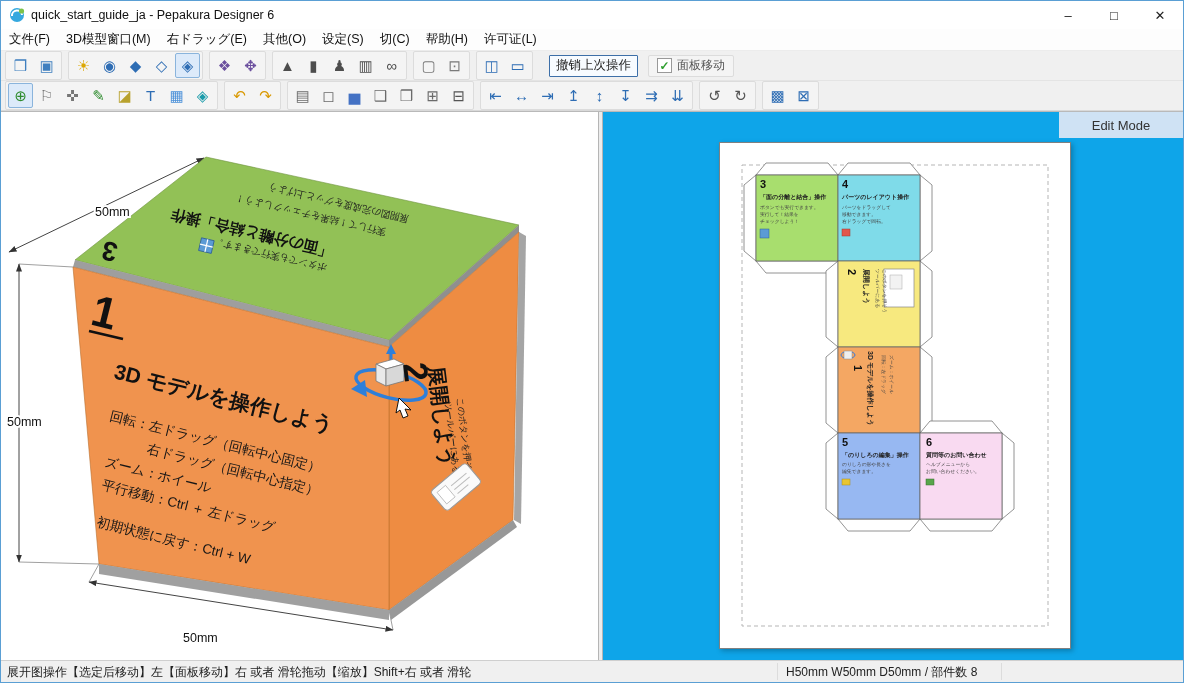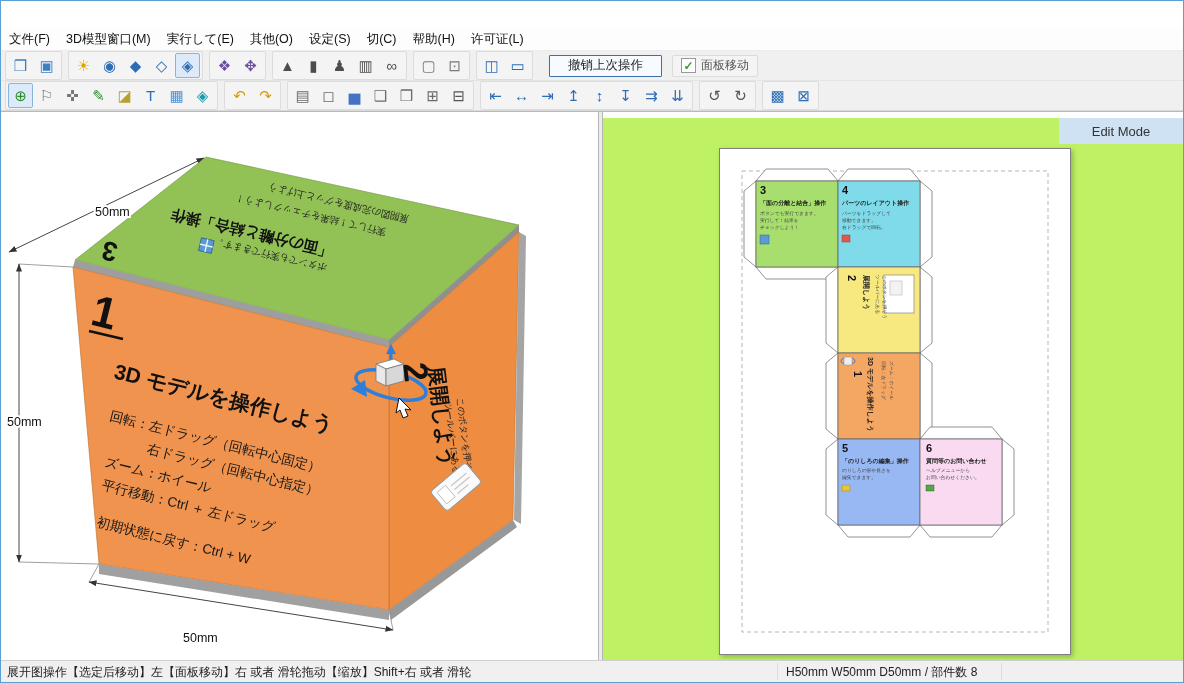--- a/index.html
+++ b/index.html
@@ -18,34 +18,34 @@
   
   .toolbar{position:absolute;left:0;width:100%;height:30px;background:#f0f0f0;display:flex;
            align-items:center;padding-left:4px;box-sizing:border-box;}
   .toolbar1{top:50px;border-bottom:1px solid #e4e4e4;}
   .toolbar2{top:80px;border-bottom:1px solid #d9d9d9;}
   .tgroup{display:flex;align-items:center;gap:1px;padding:1px 2px;margin-right:6px;
           border:1px solid #dcdcdc;background:#f4f4f4;border-radius:2px;}
   .tbtn{width:23px;height:23px;display:flex;align-items:center;justify-content:center;
         font-size:15px;border:1px solid transparent;border-radius:2px;cursor:default;}
   .tbtn.pressed{border-color:#8ab4dc;background:#dceafa;}
-  .undo-btn{margin-left:10px;height:22px;padding:0 18px;font-size:12.5px;color:#222;
+  .undo-btn{margin-left:10px;height:22px;padding:0 6px;font-size:12.5px;color:#222;
             background:#f7fbff;border:1px solid #3d6fa8;border-radius:1px;
             font-family:"Liberation Sans",sans-serif;}
   .autocheck{display:flex;align-items:center;margin-left:10px;padding:2px 8px;border:1px solid #dcdcdc;
              background:#f4f4f4;border-radius:2px;height:22px;box-sizing:border-box;}
   .cbox{width:13px;height:13px;background:#fff;border:1px solid #999;display:flex;align-items:center;
         justify-content:center;font-size:12px;color:#2f9e2f;margin-right:5px;font-weight:bold;}
   .autocheck .lbl{font-size:12px;color:#555;}
   
   .main{position:absolute;left:0;top:110px;width:100%;height:551px;border-top:1px solid #b9b9b9;box-sizing:border-box;}
   .pane3d{position:absolute;left:0;top:0;width:597px;height:100%;background:#fff;overflow:hidden;}
   .splitter{position:absolute;left:597px;top:0;width:5px;height:100%;background:#ececec;
             border-left:1px solid #b5b5b5;border-right:1px solid #b5b5b5;box-sizing:border-box;cursor:col-resize;}
-  .pane2d{position:absolute;left:602px;top:6px;right:0;height:100%;background:#bef264;overflow:hidden;}
+  .pane2d{position:absolute;left:602px;top:0;right:0;height:100%;background:#0ea5e9;overflow:hidden;}
   .editmode{position:absolute;top:0;right:0;width:124px;height:26px;background:#cfe2f4;
             display:flex;align-items:center;justify-content:center;font-size:13px;color:#333;}
   .page{position:absolute;left:116px;top:30px;width:350px;height:505px;background:#fff;
         border:1px solid #808080;box-shadow:2px 2px 5px rgba(0,0,0,.25);}
   
   .statusbar{position:absolute;left:0;bottom:0;width:100%;height:22px;background:#f0f0f0;
              border-top:1px solid #cfcfcf;box-sizing:border-box;font-size:12px;color:#222;}
   .status-left{position:absolute;left:6px;top:3px;white-space:nowrap;}
   .status-right{position:absolute;left:785px;top:3px;white-space:nowrap;}
   .ssep{position:absolute;top:2px;width:1px;height:17px;background:#dcdcdc;}
@@ -64,25 +64,36 @@
   .pnum{font-size:11px;font-weight:bold;fill:#111;}
   .phead{font-size:6px;font-weight:bold;fill:#222;}
   .pheadv{font-size:7px;font-weight:bold;fill:#222;}
   .pline{font-size:4.8px;fill:#444;}
 </style>
 </head>
 <body>
 
 <div class="window">
 
+  <div class="titlebar">
+    <svg class="logo" viewBox="0 0 16 16">
+      <circle cx="8" cy="8" r="7" fill="#35a8df"></circle>
+      <path d="M3 9 a5 5 0 0 1 10 -1" fill="none" stroke="#fff" stroke-width="2"></path>
+      <circle cx="12.5" cy="4" r="2.6" fill="#7cc24a"></circle>
+    </svg>
+    <span class="title">quick_start_guide_ja - Pepakura Designer 6</span>
+    <span class="wbtn">–</span>
+    <span class="wbtn">□</span>
+    <span class="wbtn">✕</span>
+  </div>
 
   <div class="menubar" id="menubar">
       <span class="menu-item">文件(F)</span>
       <span class="menu-item">3D模型窗口(M)</span>
-      <span class="menu-item">実行して(E)</span>
+      <span class="menu-item">右ドラッグ(E)</span>
       <span class="menu-item">其他(O)</span>
       <span class="menu-item">设定(S)</span>
       <span class="menu-item">切(C)</span>
       <span class="menu-item">帮助(H)</span>
       <span class="menu-item">许可证(L)</span>
     </div>
 
   <div class="toolbar toolbar1">
     <div id="tb1groups" style="display:flex;align-items:center;">
         <div class="tgroup">

